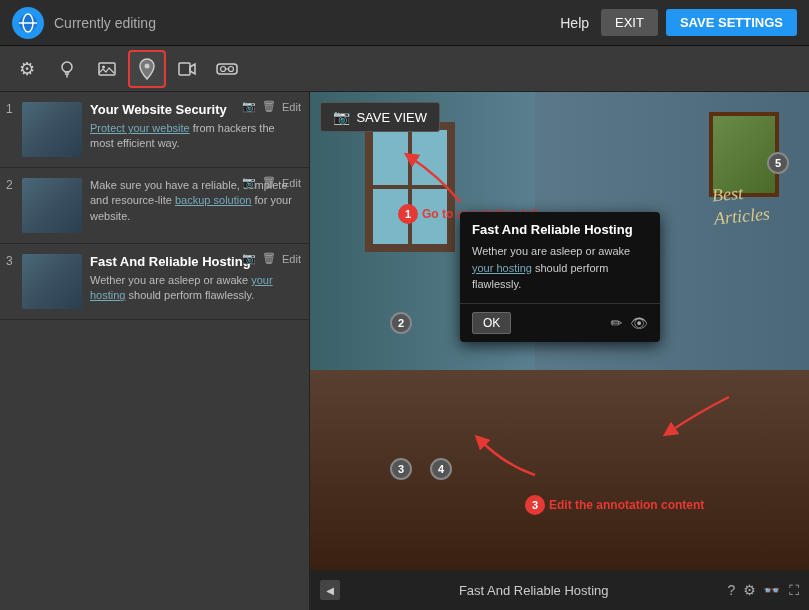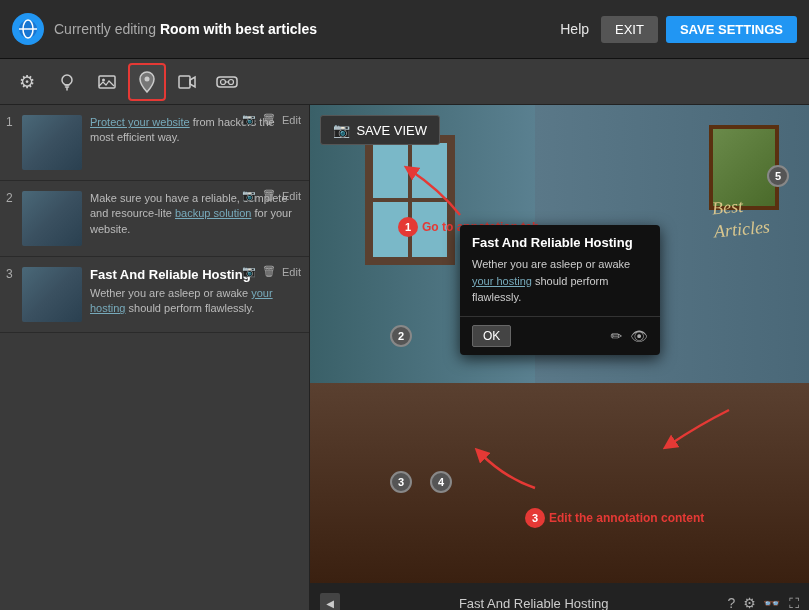--- a/index.html
+++ b/index.html
@@ -1,21 +1,21 @@
 <!DOCTYPE html>
 <html><head>
   <meta charset="utf-8">
   <style>
     * { box-sizing: border-box; margin: 0; padding: 0; }
     body { width: 809px; height: 610px; overflow: hidden; font-family: Arial, sans-serif; background: #2a2a2a; }
 
     
     #header {
       background: #2c2c2c;
-      height: 59px;
+      height: 46px;
       display: flex;
       align-items: center;
       padding: 0 12px;
       border-bottom: 1px solid #111;
     }
     #header .logo {
       width: 32px; height: 32px; margin-right: 10px;
       background: #2196f3; border-radius: 50%;
       display: flex; align-items: center; justify-content: center;
       color: white; font-weight: bold; font-size: 14px;
@@ -229,21 +229,20 @@
 
 <div id="header">
   <div class="logo">
     <svg width="20" height="20" viewBox="0 0 20 20">
       <circle cx="10" cy="10" r="9" fill="#1976d2"></circle>
       <ellipse cx="10" cy="10" rx="5" ry="9" fill="none" stroke="white" stroke-width="1.5"></ellipse>
       <line x1="1" y1="10" x2="19" y2="10" stroke="white" stroke-width="1.5"></line>
     </svg>
   </div>
   <span class="currently-editing">Currently editing</span>
-  <span class="room-name">Room with best articles</span>
   <div class="spacer"></div>
   <button class="help-btn">Help</button>
   <button class="exit-btn">EXIT</button>
   <button class="save-btn">SAVE SETTINGS</button>
 </div>
 
 <div id="toolbar">
   <div class="toolbar-icon">⚙</div>
   <div class="toolbar-icon">
     <svg width="18" height="18" viewBox="0 0 18 18" fill="none">
@@ -283,20 +282,21 @@
 <div id="main">
 
   <div id="left-panel">
 
     <div class="article-item">
       <span class="article-num">1</span>
       <div class="article-thumb">
         <div class="thumb-scene"></div>
       </div>
       <div class="article-content">
+        <div class="article-title">Your Website Security</div>
         <div class="article-desc">
           <a>Protect your website</a>
           <span> from hackers the most efficient way.</span>
         </div>
       </div>
       <div class="article-actions">
         <span>📷</span>
         <span>🗑</span>
         <span>Edit</span>
       </div>

